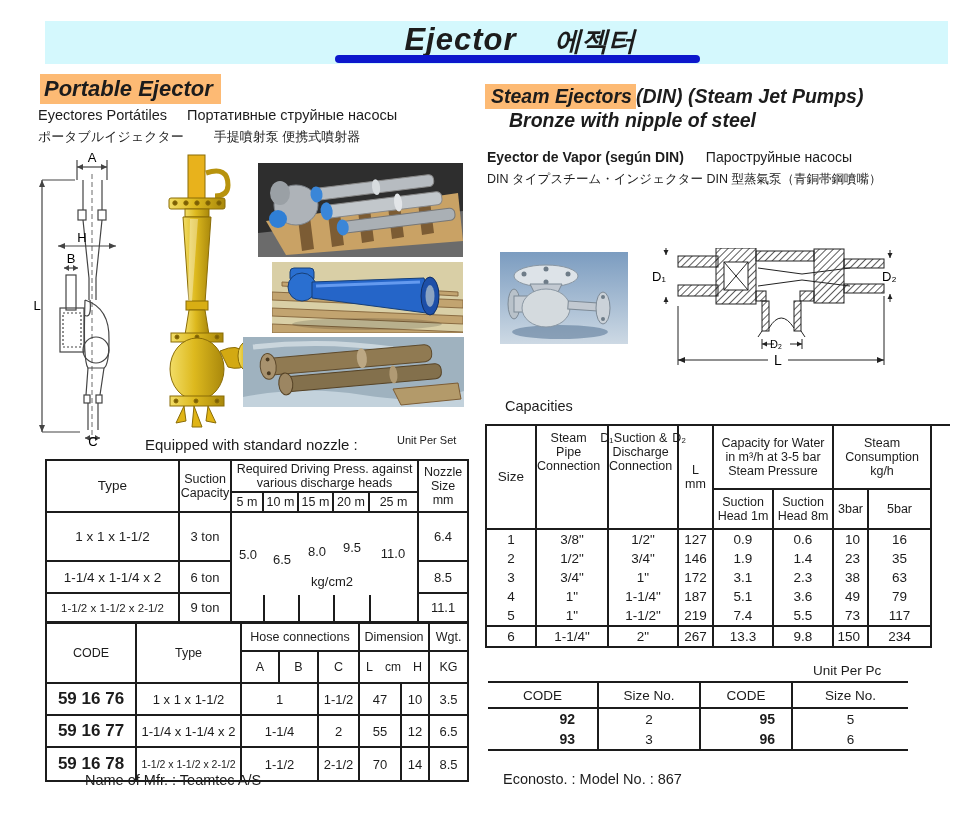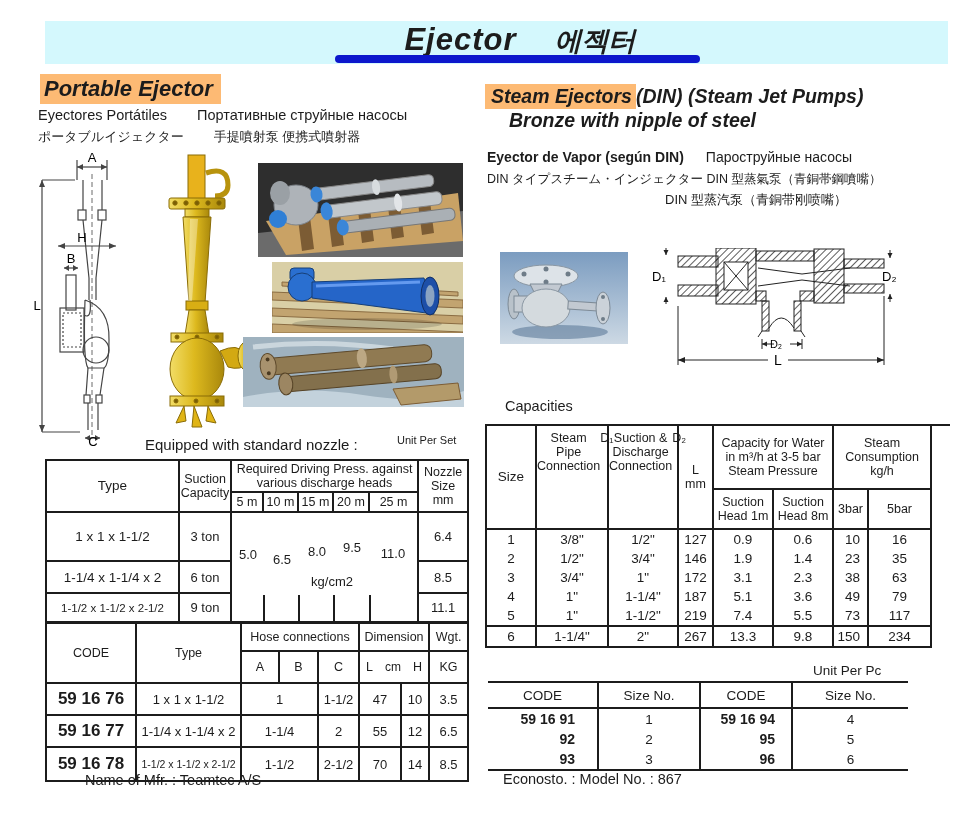--- a/index.html
+++ b/index.html
@@ -11,21 +11,21 @@
   #band{left:45px;top:21px;width:903px;height:43px;background:#d4f8fd;}
   #title-line{left:330px;top:22px;width:380px;text-align:center;}
   #title-line .en{font-size:31px;font-weight:bold;font-style:italic;letter-spacing:1px;}
   #title-line .ko{font-size:27px;font-style:italic;font-weight:bold;margin-left:38px;}
   #underline{left:335px;top:55px;width:365px;height:8px;background:#0c17cc;border-radius:5px;}
   
   .hl{background:#fdba74;margin-top:48px;}
   #h-left{left:40px;top:76px;font-size:22px;font-weight:bold;font-style:italic;}
   #h-left span{padding:2px 8px 3px 4px;}
   #l-sub1{left:38px;top:107px;font-size:14.5px;}
-  #l-sub1 .g{margin-right:30px;}
+  #l-sub1 .g{margin-right:20px;}
   #l-sub2{left:38px;top:128px;font-size:13px;}
   #l-sub2 .g{margin-right:30px;}
   #h-right{left:485px;top:84px;font-size:19.5px;font-weight:bold;font-style:italic;line-height:24px;}
   #h-right .hl{padding:1px 4px 2px 6px;}
   #h-right .l2{margin-left:24px;}
   #r-sub1{left:487px;top:149px;font-size:14px;}
   #r-sub1 .g{margin-right:22px;font-weight:bold;}
   #r-sub2{left:487px;top:171px;font-size:12.5px;}
   #r-sub3{left:665px;top:191px;font-size:13px;}
   
@@ -251,21 +251,20 @@
   </svg>
 
   <div id="h-right" class="abs">
     <div><span class="hl">Steam Ejectors</span><span>(DIN) (Steam Jet Pumps)</span></div>
     <div class="l2">Bronze with nipple of steel</div>
   </div>
   <div id="r-sub1" class="abs">
     <span class="g">Eyector de Vapor (según DIN)</span><span>Пароструйные насосы</span>
   </div>
   <div id="r-sub2" class="abs">DIN タイプスチーム・インジェクター DIN 型蒸氣泵（青銅帯鋼噴嘴）</div>
-  <div id="r-sub3" class="abs">DIN 型蒸汽泵（青銅带刚喷嘴）</div>
 
   <svg class="abs" style="left:500px;top:252px;" width="128" height="92" viewBox="0 0 128 92">
     <defs>
       <linearGradient id="bgb" x1="0" y1="0" x2="0" y2="1">
         <stop offset="0" stop-color="#7b9cc0"></stop>
           <stop offset="1" stop-color="#cdd9e4"></stop>
       </linearGradient>
     </defs>
     <rect width="128" height="92" fill="url(#bgb)"></rect>
     <ellipse cx="60" cy="80" rx="48" ry="7" fill="#4a6a8c" opacity="0.5"></ellipse>
@@ -594,26 +593,20 @@
           <col style="width:116px">
         </colgroup>
       <tbody>
           <tr class="hrow">
         <td class="vr">CODE</td>
         <td class="vr">Size No.</td>
         <td class="vr">CODE</td>
         <td>Size No.</td>
       </tr>
       <tr>
-        <td class="vr codeL">59 16 91</td>
-        <td class="vr">1</td>
-        <td class="vr codeR">59 16 94</td>
-        <td>4</td>
-      </tr>
-      <tr>
         <td class="vr codeL">92</td>
         <td class="vr">2</td>
         <td class="vr codeR">95</td>
         <td>5</td>
       </tr>
       <tr>
         <td class="vr codeL">93</td>
         <td class="vr">3</td>
         <td class="vr codeR">96</td>
         <td>6</td>

